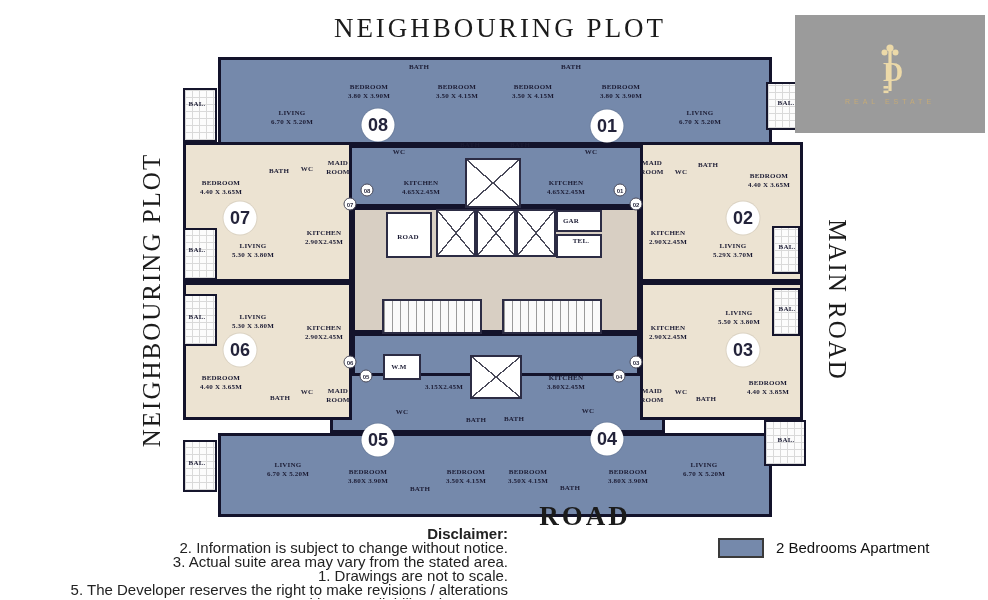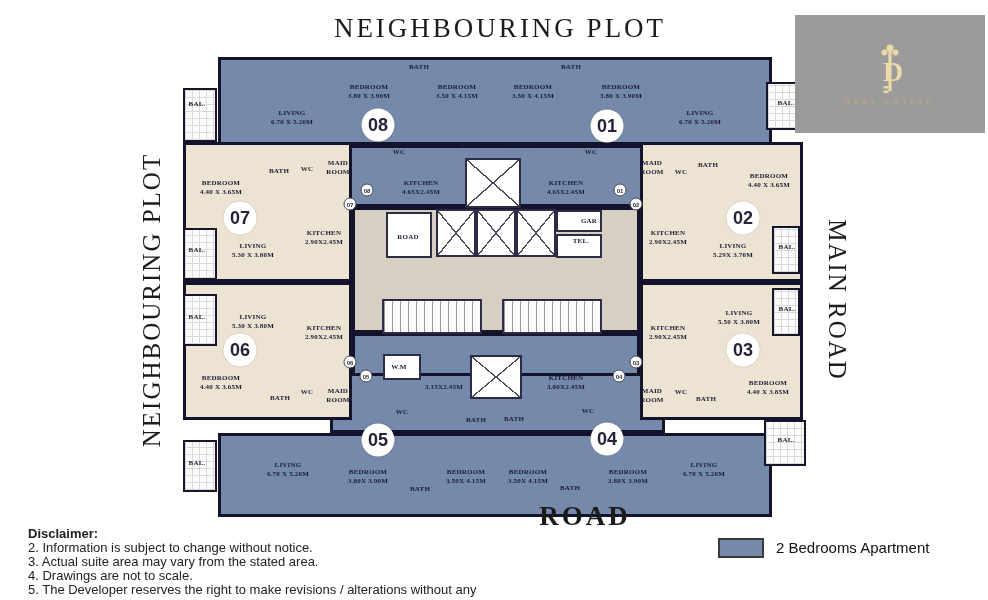--- a/index.html
+++ b/index.html
@@ -41,21 +41,21 @@
 
   
   .logo{position:absolute;left:795px;top:15px;width:190px;height:118px;background:#9b9b9b;z-index:10;
         display:flex;flex-direction:column;align-items:center;justify-content:center;}
   .logo-name{font-family:"Liberation Serif",serif;font-weight:bold;font-size:27px;letter-spacing:5px;
              color:#ecd9a8;margin-top:2px;}
   .logo-sub{font-size:7px;letter-spacing:4px;color:#c4aa78;margin-top:1px;}
 
   
   .disclaimer{position:absolute;left:28px;top:527px;width:480px;height:72px;overflow:hidden;
-              font-size:13px;line-height:14px;color:#222;z-index:4;}
+              font-size:15px;line-height:14px;color:#222;z-index:4;text-align:right;}
   .disclaimer-title{font-weight:bold;}
 
   
   .legend{position:absolute;left:718px;top:534px;width:260px;z-index:4;}
   .legend-row{position:relative;height:27px;margin-bottom:7px;display:flex;align-items:center;}
   .legend-swatch{width:46px;height:20px;border:2px solid #3a3a3a;box-sizing:border-box;margin-right:12px;flex:0 0 auto;}
   .legend-label{font-size:15px;color:#111;white-space:nowrap;}
 </style>
 </head>
 <body>
@@ -122,21 +122,21 @@
 6.70 X 5.20M</div>
       <div class="room-label" style="left: 520px; top: 146px;">BATH</div>
       <div class="room-label" style="left: 591px; top: 153px;">WC</div>
       <div class="room-label" style="left: 652px; top: 168px;">MAID
 ROOM</div>
       <div class="room-label" style="left: 421px; top: 188px;">KITCHEN
 4.65X2.45M</div>
       <div class="room-label" style="left: 566px; top: 188px;">KITCHEN
 4.65X2.45M</div>
       <div class="room-label" style="left: 408px; top: 238px;">ROAD</div>
-      <div class="room-label" style="left: 589px; top: 222px;">GAR</div>
+      <div class="room-label" style="left: 571px; top: 222px;">GAR</div>
       <div class="room-label" style="left: 581px; top: 242px;">TEL.</div>
       <div class="room-label" style="left: 221px; top: 188px;">BEDROOM
 4.40 X 3.65M</div>
       <div class="room-label" style="left: 279px; top: 172px;">BATH</div>
       <div class="room-label" style="left: 307px; top: 170px;">WC</div>
       <div class="room-label" style="left: 253px; top: 251px;">LIVING
 5.30 X 3.80M</div>
       <div class="room-label" style="left: 324px; top: 238px;">KITCHEN
 2.90X2.45M</div>
       <div class="room-label" style="left: 681px; top: 173px;">WC</div>
@@ -231,21 +231,21 @@
     <text x="6" y="38" font-family="Liberation Serif, serif" font-size="28" font-weight="bold" fill="#ecd9a8">D</text>
   </svg>
   <div class="logo-sub">REAL ESTATE</div>
 </div>
 
 <div class="disclaimer">
   <div class="disclaimer-title">Disclaimer:</div>
   <div id="disclaimer-lines">
       <div>2. Information is subject to change without notice.</div>
       <div>3. Actual suite area may vary from the stated area.</div>
-      <div>4. Drawings are not to scale.</div>
+      <div>1. Drawings are not to scale.</div>
       <div>5. The Developer reserves the right to make revisions / alterations without any liability whatsoever.</div>
     </div>
 </div>
 
 <div class="legend" id="legend">
     <div class="legend-row">
       <div class="legend-swatch" style="background: rgb(117, 137, 171);"></div>
       <div class="legend-label">2 Bedrooms Apartment</div>
     </div>
   </div>

